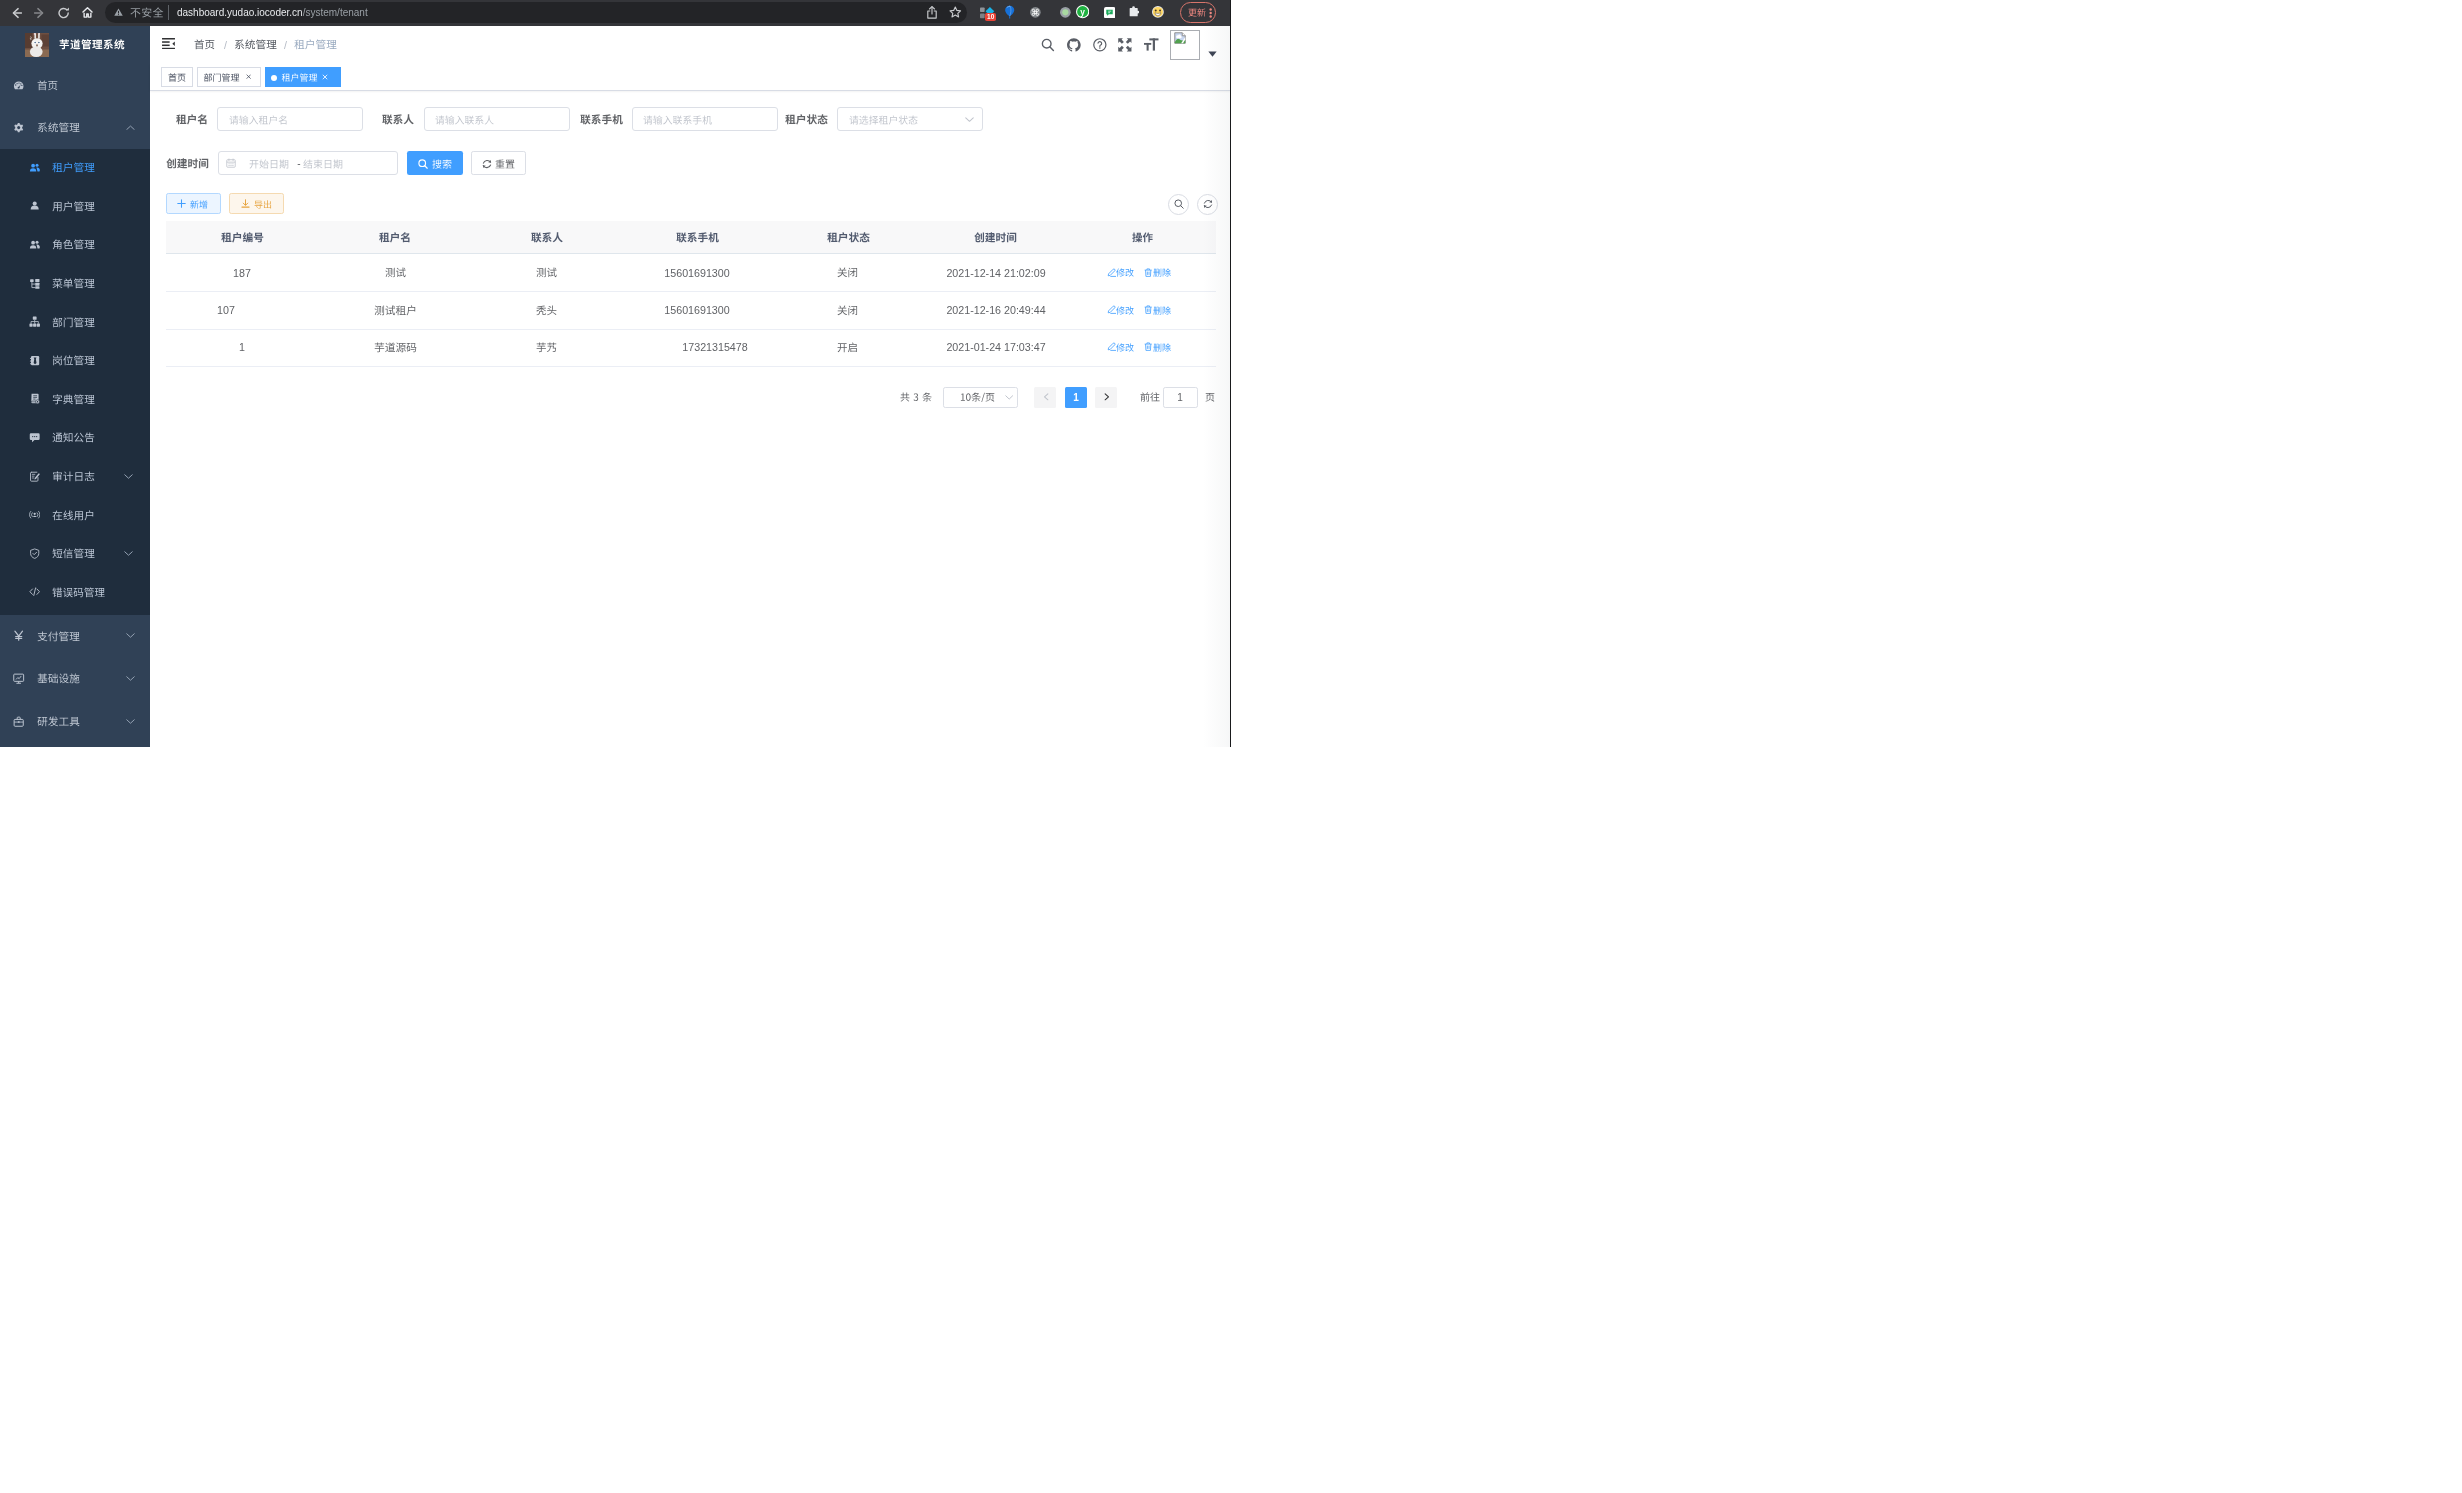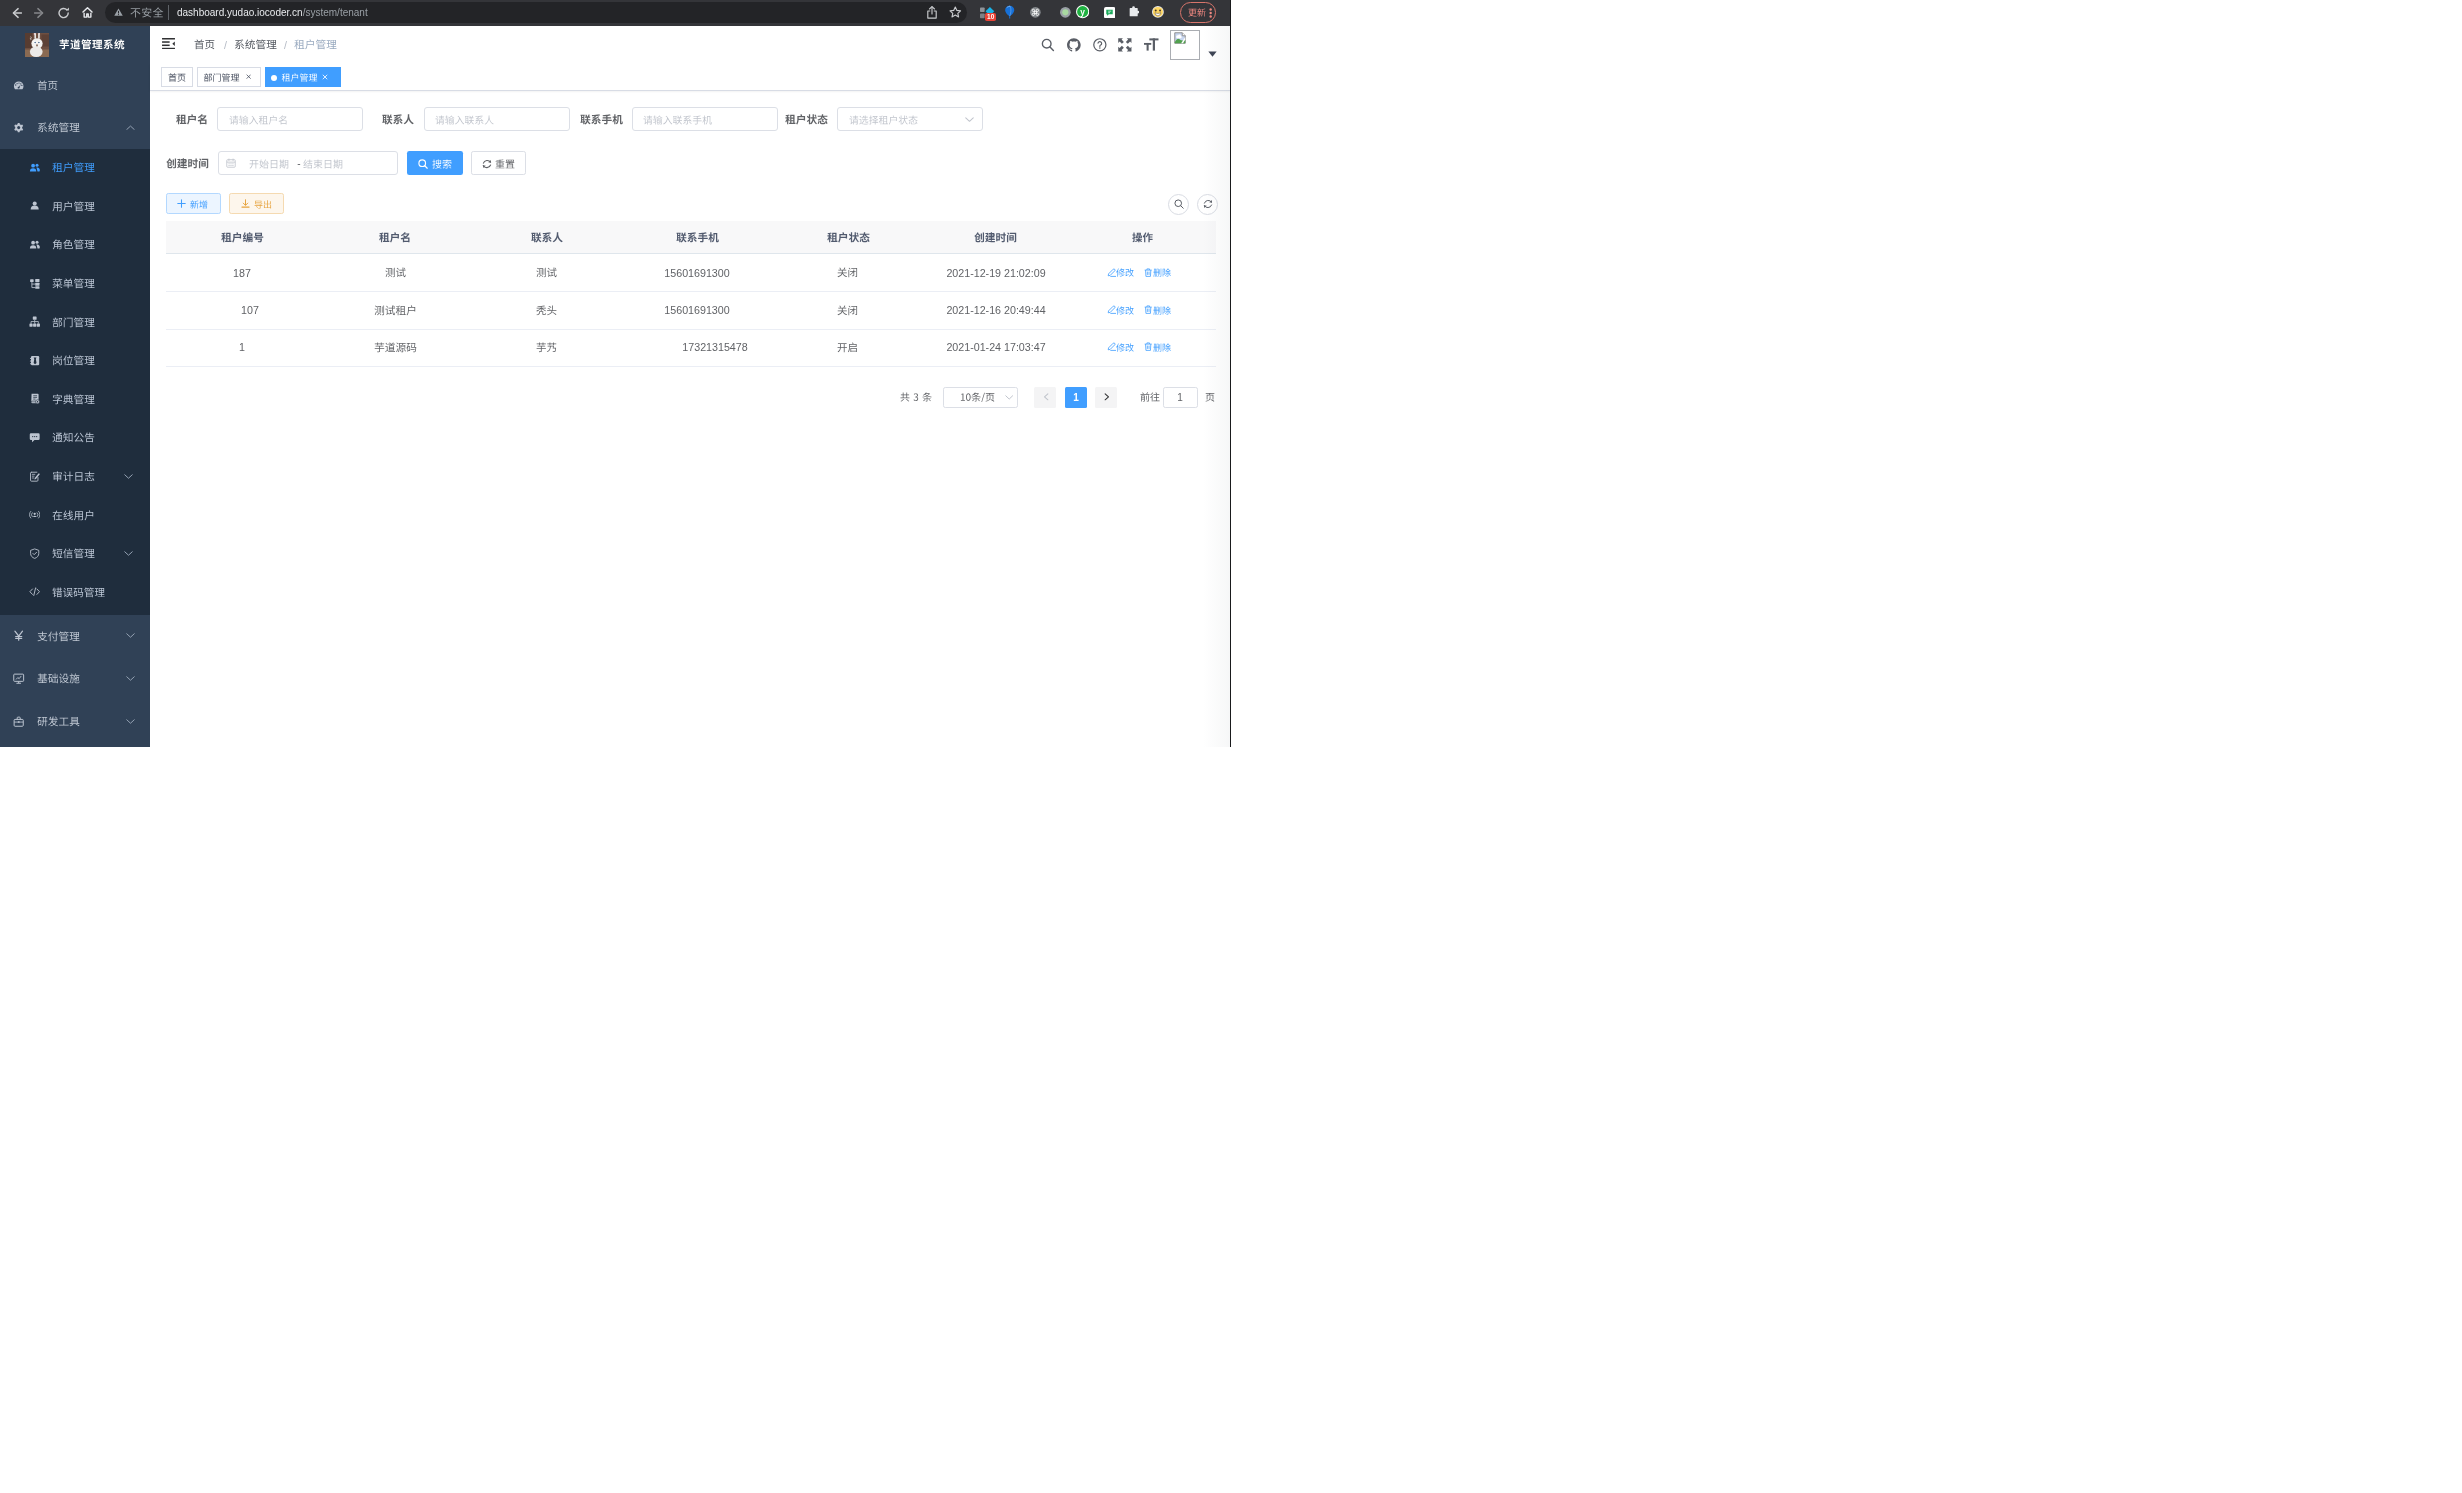--- a/index.html
+++ b/index.html
@@ -970,21 +970,21 @@
     </div>
     <div style="position:absolute;top:265px;font:400 10.7px 'Liberation Sans',sans-serif;color:#606266;white-space:nowrap;line-height:16px;left:697px;transform:translateX(-50%);">15601691300</div>
     <div style="position:absolute;left:837px;top:267px;line-height:0;">
       <svg class="zt " width="21" height="10.7" viewBox="0 0 28.00 14">
         <g fill="#606266" transform="matrix(0.01400,0,0,-0.01400,0,12.32)">
           <use href="#g5173w4" x="0"></use>
           <use href="#g95edw4" x="1000"></use>
         </g>
       </svg>
     </div>
-    <div style="position:absolute;top:265px;font:400 10.7px 'Liberation Sans',sans-serif;color:#606266;white-space:nowrap;line-height:16px;left:996px;transform:translateX(-50%);">2021-12-19 21:02:09</div>
+    <div style="position:absolute;top:265px;font:400 10.7px 'Liberation Sans',sans-serif;color:#606266;white-space:nowrap;line-height:16px;left:996px;transform:translateX(-50%);">2021-12-14 21:02:09</div>
     <svg style="position:absolute;left:1107px;top:268px;" width="9" height="9" viewBox="0 0 12 12" fill="none">
       <path d="M8.3 1.6a1.5 1.5 0 0 1 2.1 2.1L4.2 9.9 1.6 10.4 2.1 7.8z" stroke="#409eff" stroke-width="1.1" fill="none" stroke-linejoin="round"></path>
       <path d="M5 11.2h6.5" stroke="#409eff" stroke-width="1.1" stroke-linecap="round"></path>
     </svg>
     <div style="position:absolute;left:1116px;top:268px;line-height:0;">
       <svg class="zt " width="18" height="9" viewBox="0 0 24.00 12">
         <g fill="#409eff" transform="matrix(0.01200,0,0,-0.01200,0,10.56)">
           <use href="#g4feew4" x="0"></use>
           <use href="#g6539w4" x="1000"></use>
         </g>
@@ -995,21 +995,21 @@
     </svg>
     <div style="position:absolute;left:1153px;top:268px;line-height:0;">
       <svg class="zt " width="18" height="9" viewBox="0 0 24.00 12">
         <g fill="#409eff" transform="matrix(0.01200,0,0,-0.01200,0,10.56)">
           <use href="#g5220w4" x="0"></use>
           <use href="#g9664w4" x="1000"></use>
         </g>
       </svg>
     </div>
     <div style="position:absolute;left:166px;top:291px;width:1050px;height:0.8px;background:#ebeef5;"></div>
-    <div style="position:absolute;top:302px;font:400 10.7px 'Liberation Sans',sans-serif;color:#606266;white-space:nowrap;line-height:16px;left:250px;transform:translateX(-50%);text-align:right;">107</div>
+    <div style="position:absolute;top:302px;font:400 10.7px 'Liberation Sans',sans-serif;color:#606266;white-space:nowrap;line-height:16px;left:226px;transform:translateX(-50%);text-align:right;">107</div>
     <div style="position:absolute;left:374px;top:305px;line-height:0;">
       <svg class="zt " width="43" height="10.7" viewBox="0 0 56.00 14">
         <g fill="#606266" transform="matrix(0.01400,0,0,-0.01400,0,12.32)">
           <use href="#g6d4bw4" x="0"></use>
           <use href="#g8bd5w4" x="1000"></use>
           <use href="#g79dfw4" x="2000"></use>
           <use href="#g6237w4" x="3000"></use>
         </g>
       </svg>
     </div>

